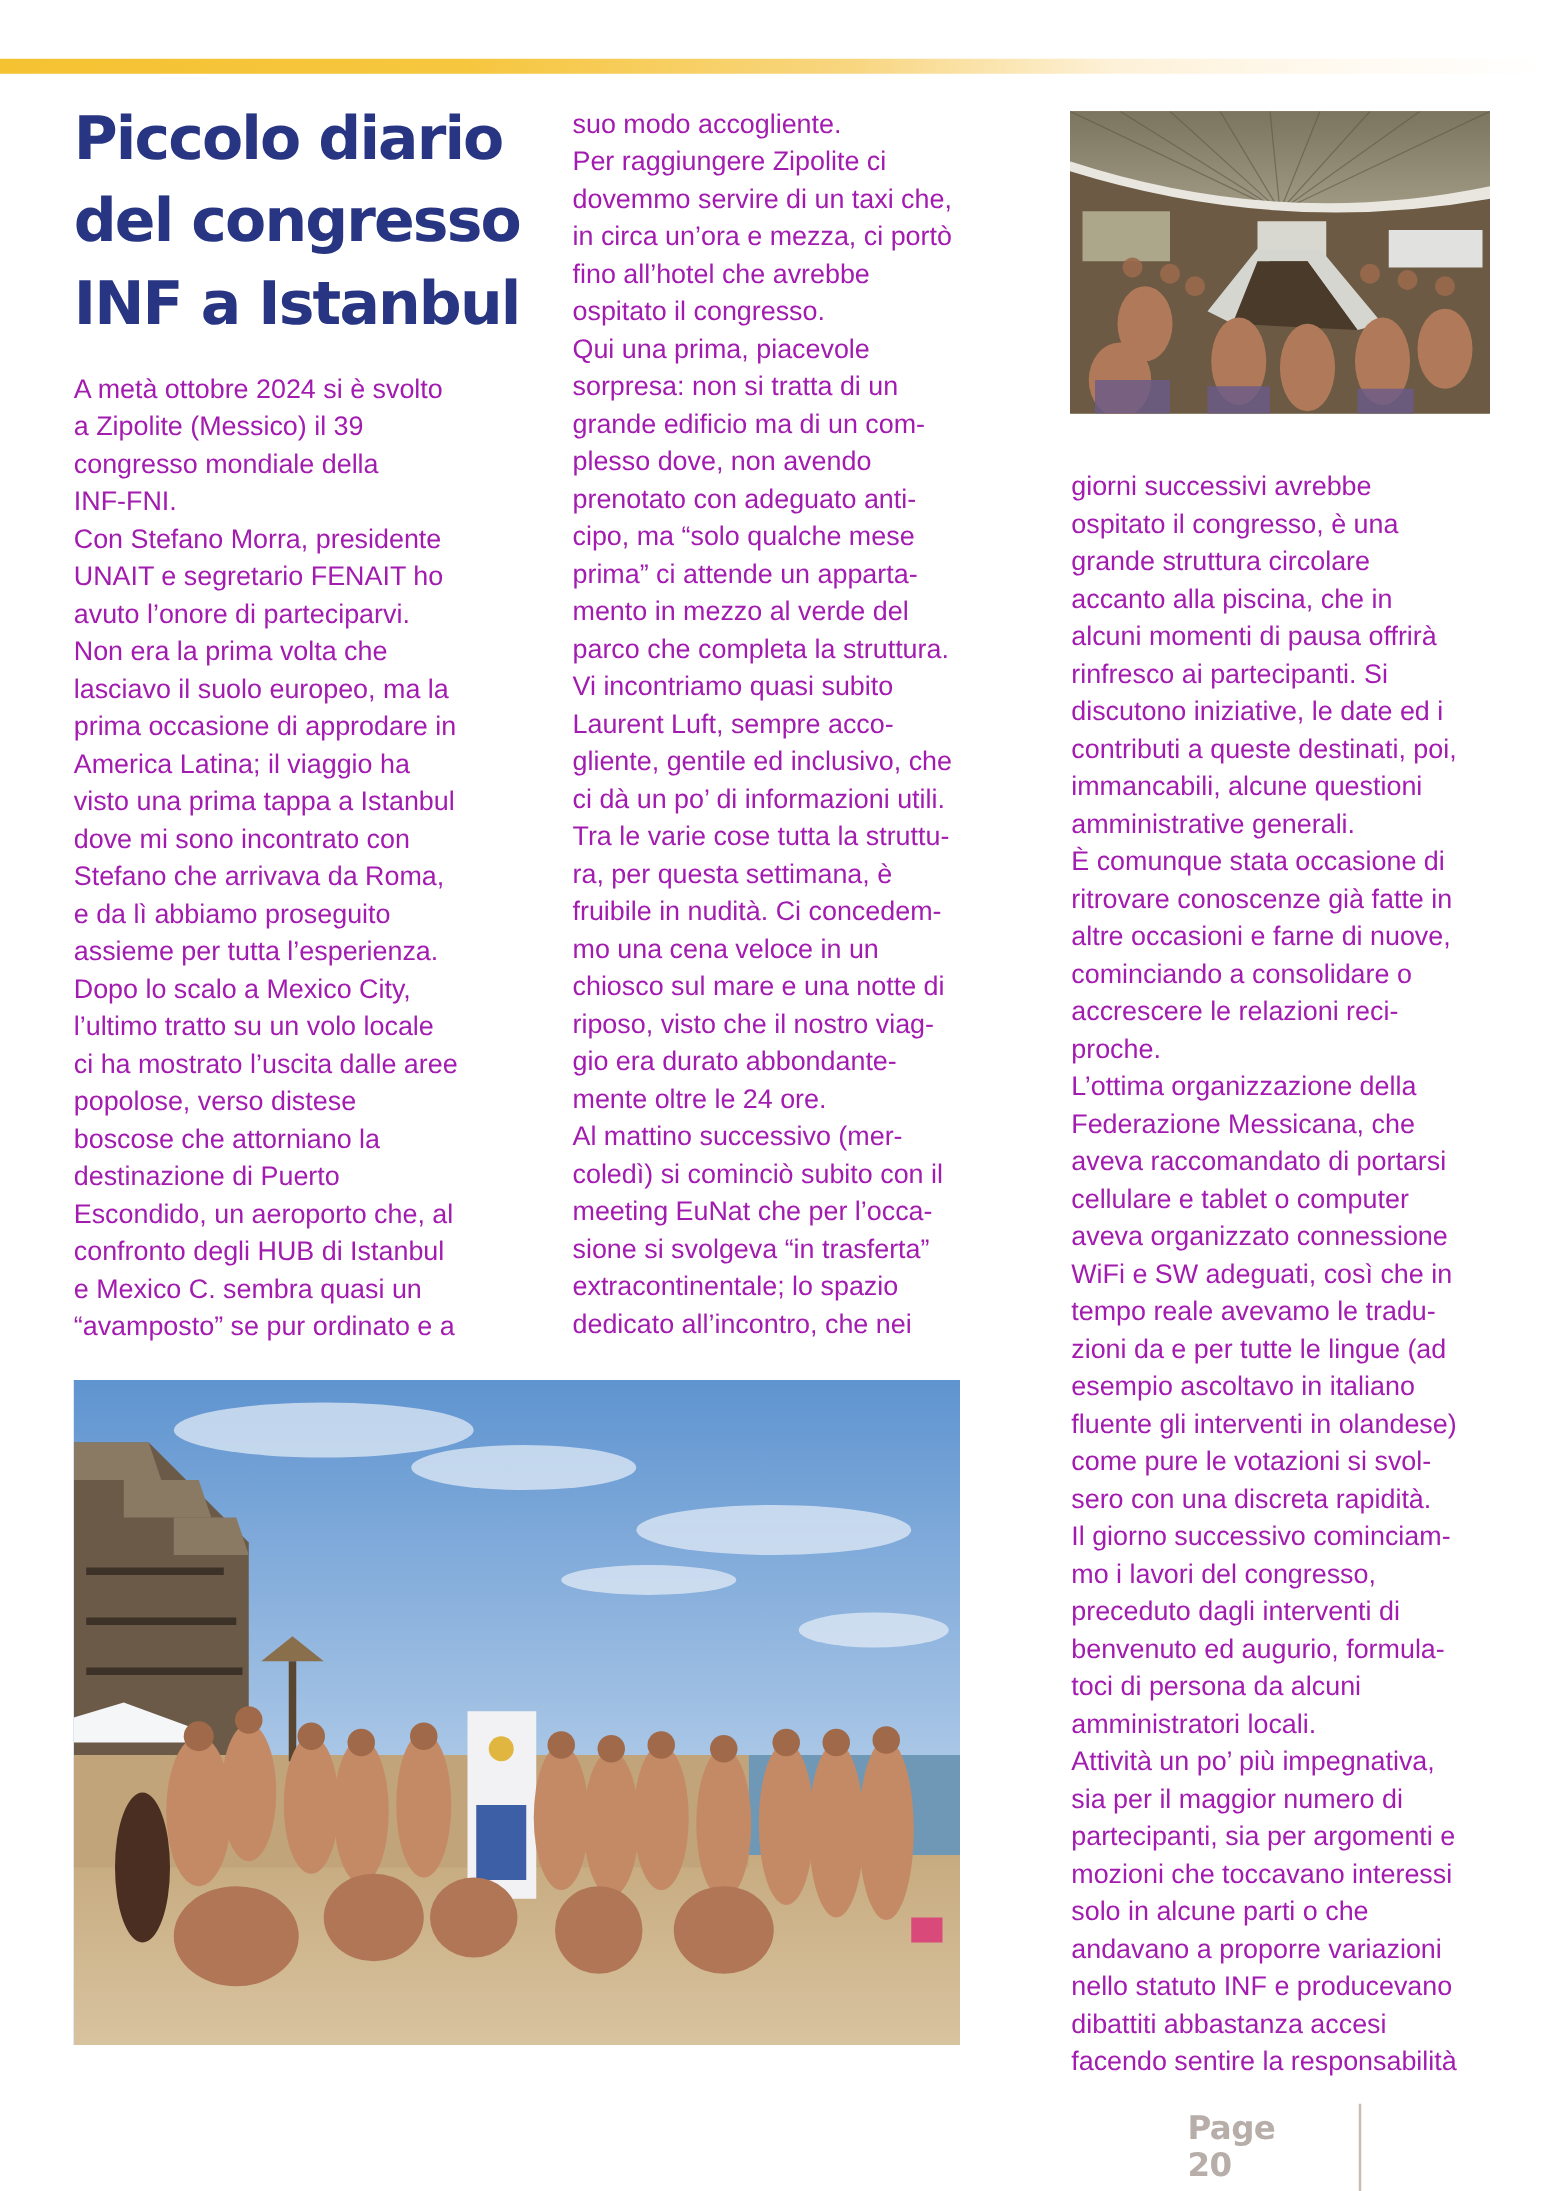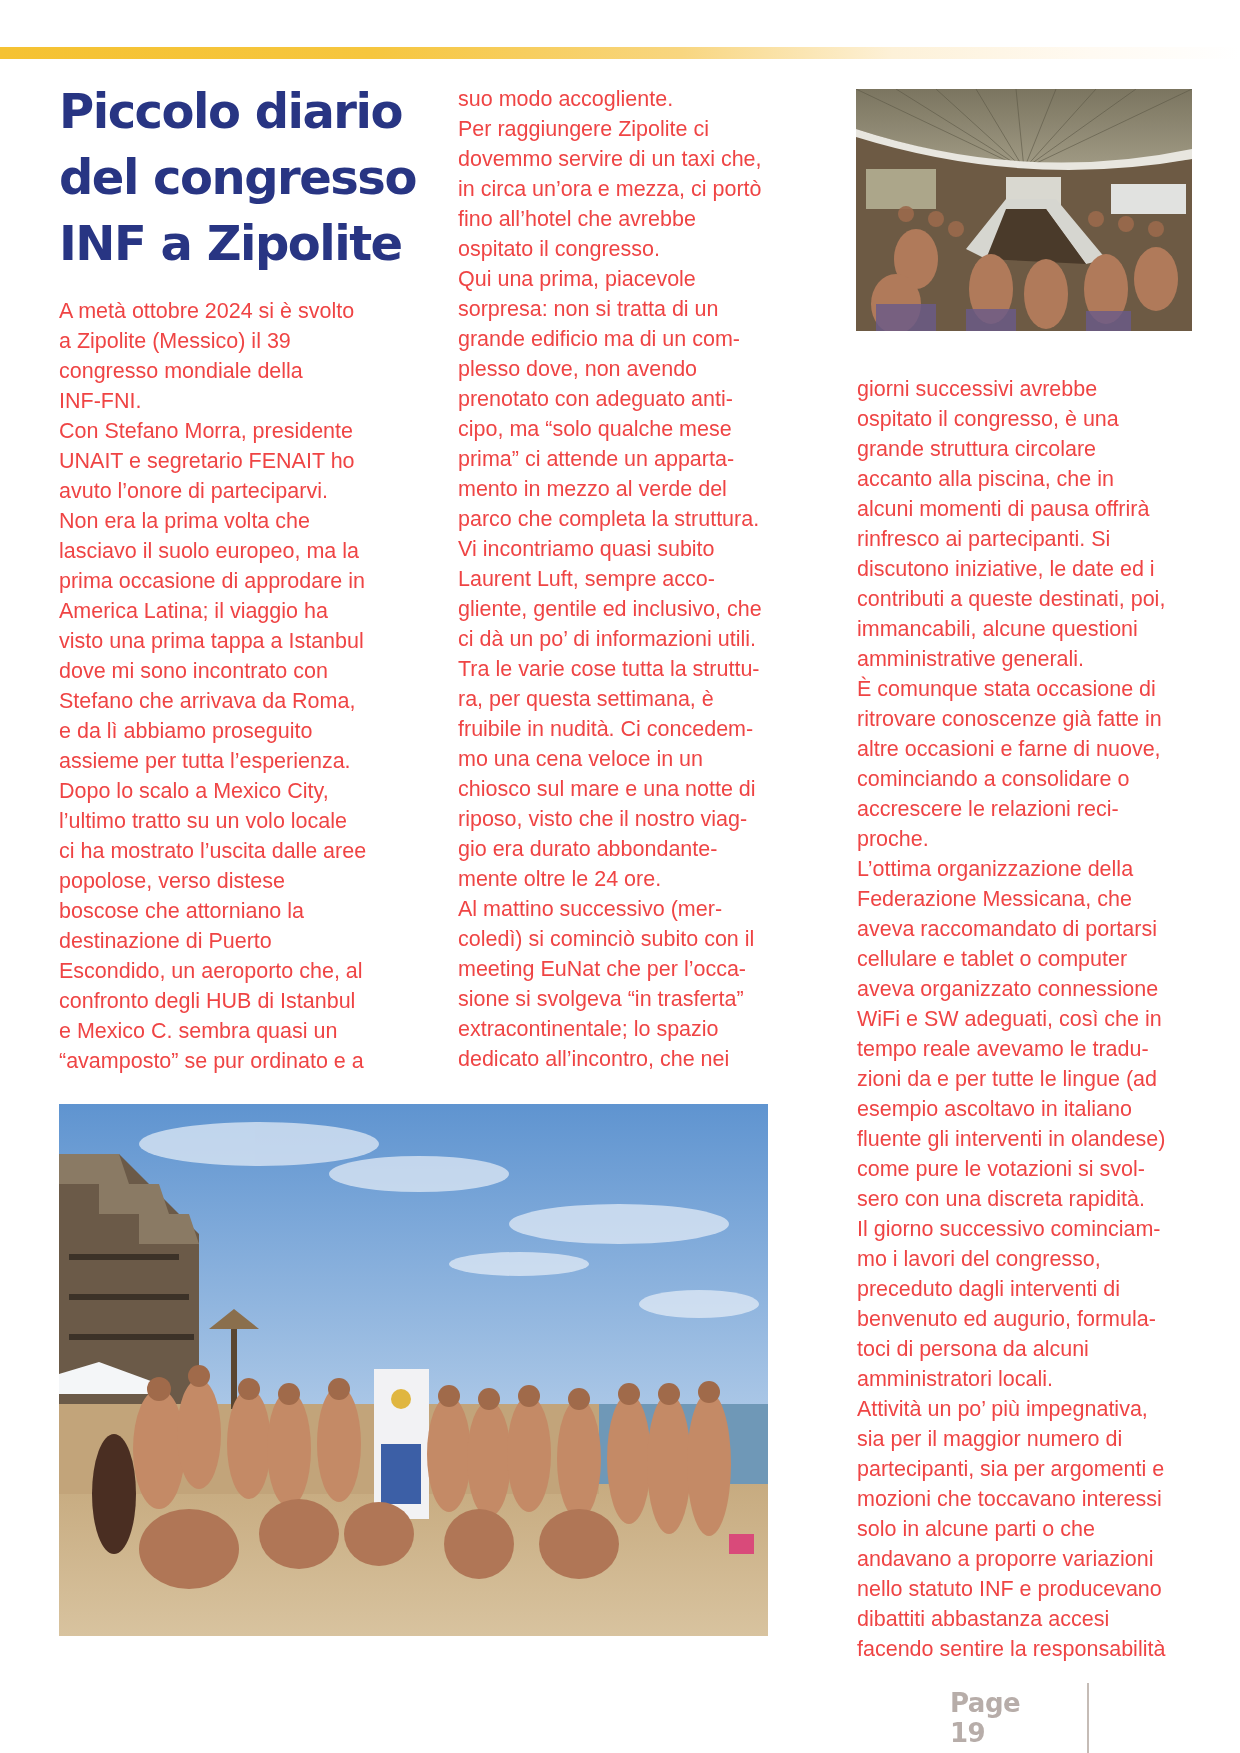--- a/index.html
+++ b/index.html
@@ -12,21 +12,21 @@
     }
 
     .title {
       position: absolute; left: 59px; top: 78px; width: 380px;
       font-family: "DejaVu Sans", sans-serif; font-weight: bold;
       font-size: 48px; line-height: 66px; color: #283583;
       letter-spacing: -1.5px;
     }
 
     .col {
-      position: absolute; font-size: 21.5px; line-height: 30px; color: #ef4444;
+      position: absolute; font-size: 21.5px; line-height: 30px; color: #a21caf;
       white-space: pre-line;
     }
     .col-1 { left: 59px; top: 296px; width: 380px; }
     .col-2 { left: 458px; top: 84px; width: 345px; }
     .col-3 { left: 857px; top: 374px; width: 345px; }
 
     .photo { position: absolute; overflow: hidden; }
     .photo-meeting { left: 856px; top: 89px; width: 336px; height: 242px; background: #8a7a62; }
     .photo-beach { left: 59px; top: 1104px; width: 709px; height: 532px; background: #7fa9d6; }
     .photo svg { display: block; width: 100%; height: 100%; }
@@ -38,21 +38,21 @@
     }
     .footer-divider {
       position: absolute; left: 1087px; top: 1683px; width: 2px; height: 70px; background: #c5bcb6;
     }
   </style>
 </head>
 <body>
 
 <div class="top-bar"></div>
 
-<h1 class="title">Piccolo diario del congresso INF a Zipolite</h1>
+<h1 class="title">Piccolo diario del congresso INF a Istanbul</h1>
 
 <div class="col col-1">A metà ottobre 2024 si è svolto
 a Zipolite (Messico) il 39
 congresso mondiale della
 INF-FNI.
 Con Stefano Morra, presidente
 UNAIT e segretario FENAIT ho
 avuto l’onore di parteciparvi.
 Non era la prima volta che
 lasciavo il suolo europeo, ma la
@@ -274,14 +274,14 @@
         <circle cx="470" cy="292" r="11"></circle>
         <circle cx="520" cy="295" r="11"></circle>
       <circle cx="570" cy="290" r="11"></circle>
         <circle cx="610" cy="290" r="11"></circle>
         <circle cx="650" cy="288" r="11"></circle>
     </g>
     <rect x="670" y="430" width="25" height="20" fill="#d94a7a"></rect>
   </svg>
 </div>
 
-<div class="footer-page">Page 19</div>
+<div class="footer-page">Page 20</div>
 <div class="footer-divider"></div>
 
 </body></html>

